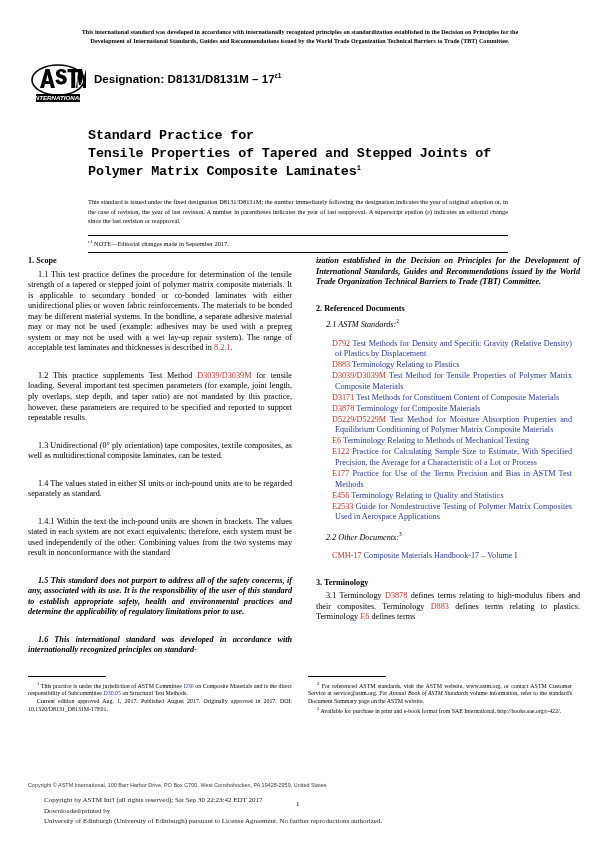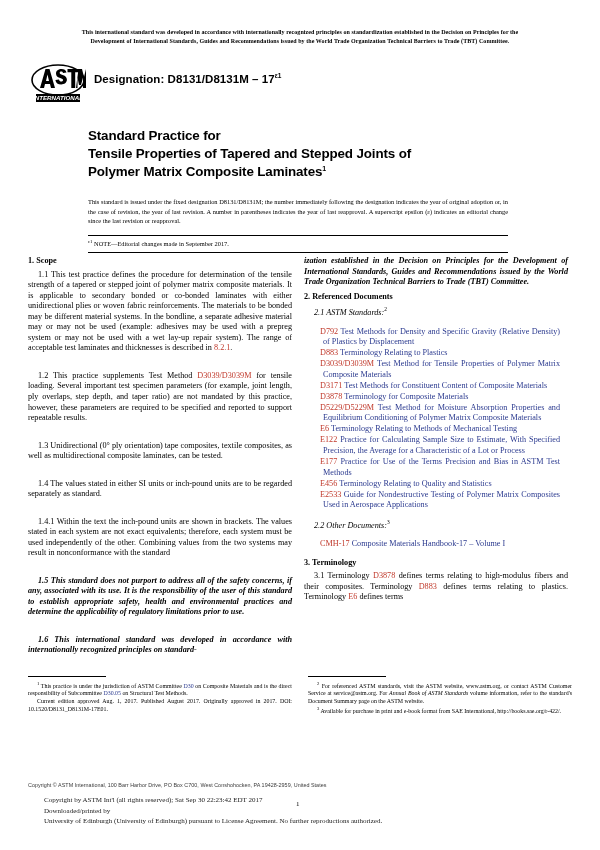--- a/index.html
+++ b/index.html
@@ -60,21 +60,21 @@
   }
   .designation .sup {
     font-size: 6.5px;
     vertical-align: super;
     letter-spacing: 0;
   }
 
   
   .title-block {
     margin: 18px 95px 0 88px;
-    font-family: Liberation Sans, sans-serif;
+    font-family: Liberation Mono, monospace;
     font-weight: bold;
     font-size: 13.4px;
     line-height: 1.34;
     letter-spacing: -0.01em;
   }
   .title-block .sup {
     font-size: 7px;
     vertical-align: super;
     font-weight: bold;
   }
@@ -99,37 +99,37 @@
   .eps-note .sup { font-size: 4.8px; vertical-align: super; }
 
   
   .columns {
     position: absolute;
     top: 256px;
     left: 28px;
     width: 544px;
     height: 418px;
     display: flex;
-    gap: 12px;
+    gap: 24px;
   }
   .col {
     width: 264px;
     flex: 0 0 264px;
     position: relative;
   }
   .col.right { width: 264px; flex: 0 0 264px; }
 
   h2.sec {
     font-family: "Liberation Serif", serif;
     font-size: 8.2px;
     font-weight: bold;
     margin: 0 0 3px 0;
     line-height: 1.3;
   }
-  h2.sec.spaced { margin-top: 4px; }
+  h2.sec.spaced { margin-top: 16px; }
 
   p.para {
     margin: 0 0 0 0;
     font-size: 8.2px;
     line-height: 1.285;
     text-align: justify;
     text-indent: 10px;
     hyphens: auto;
   }
   p.para + p.para { margin-top: 17px; }

